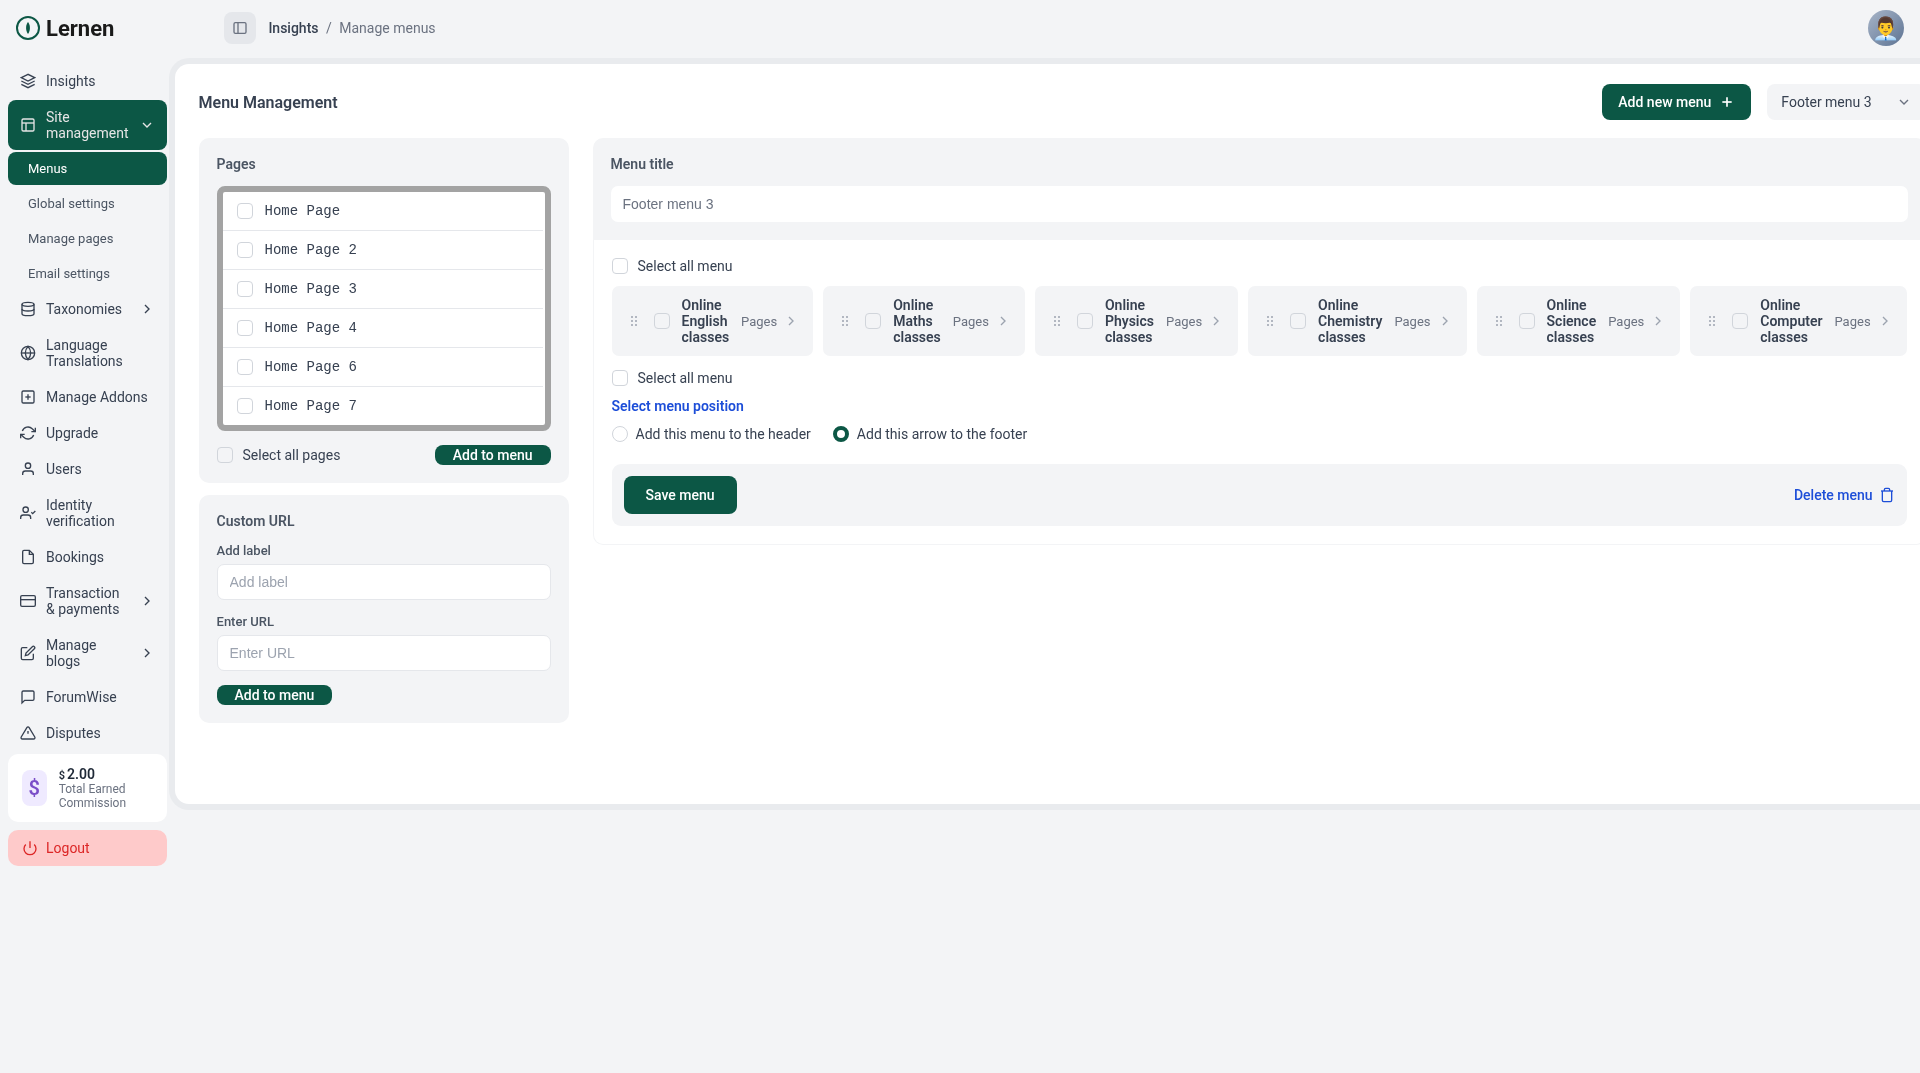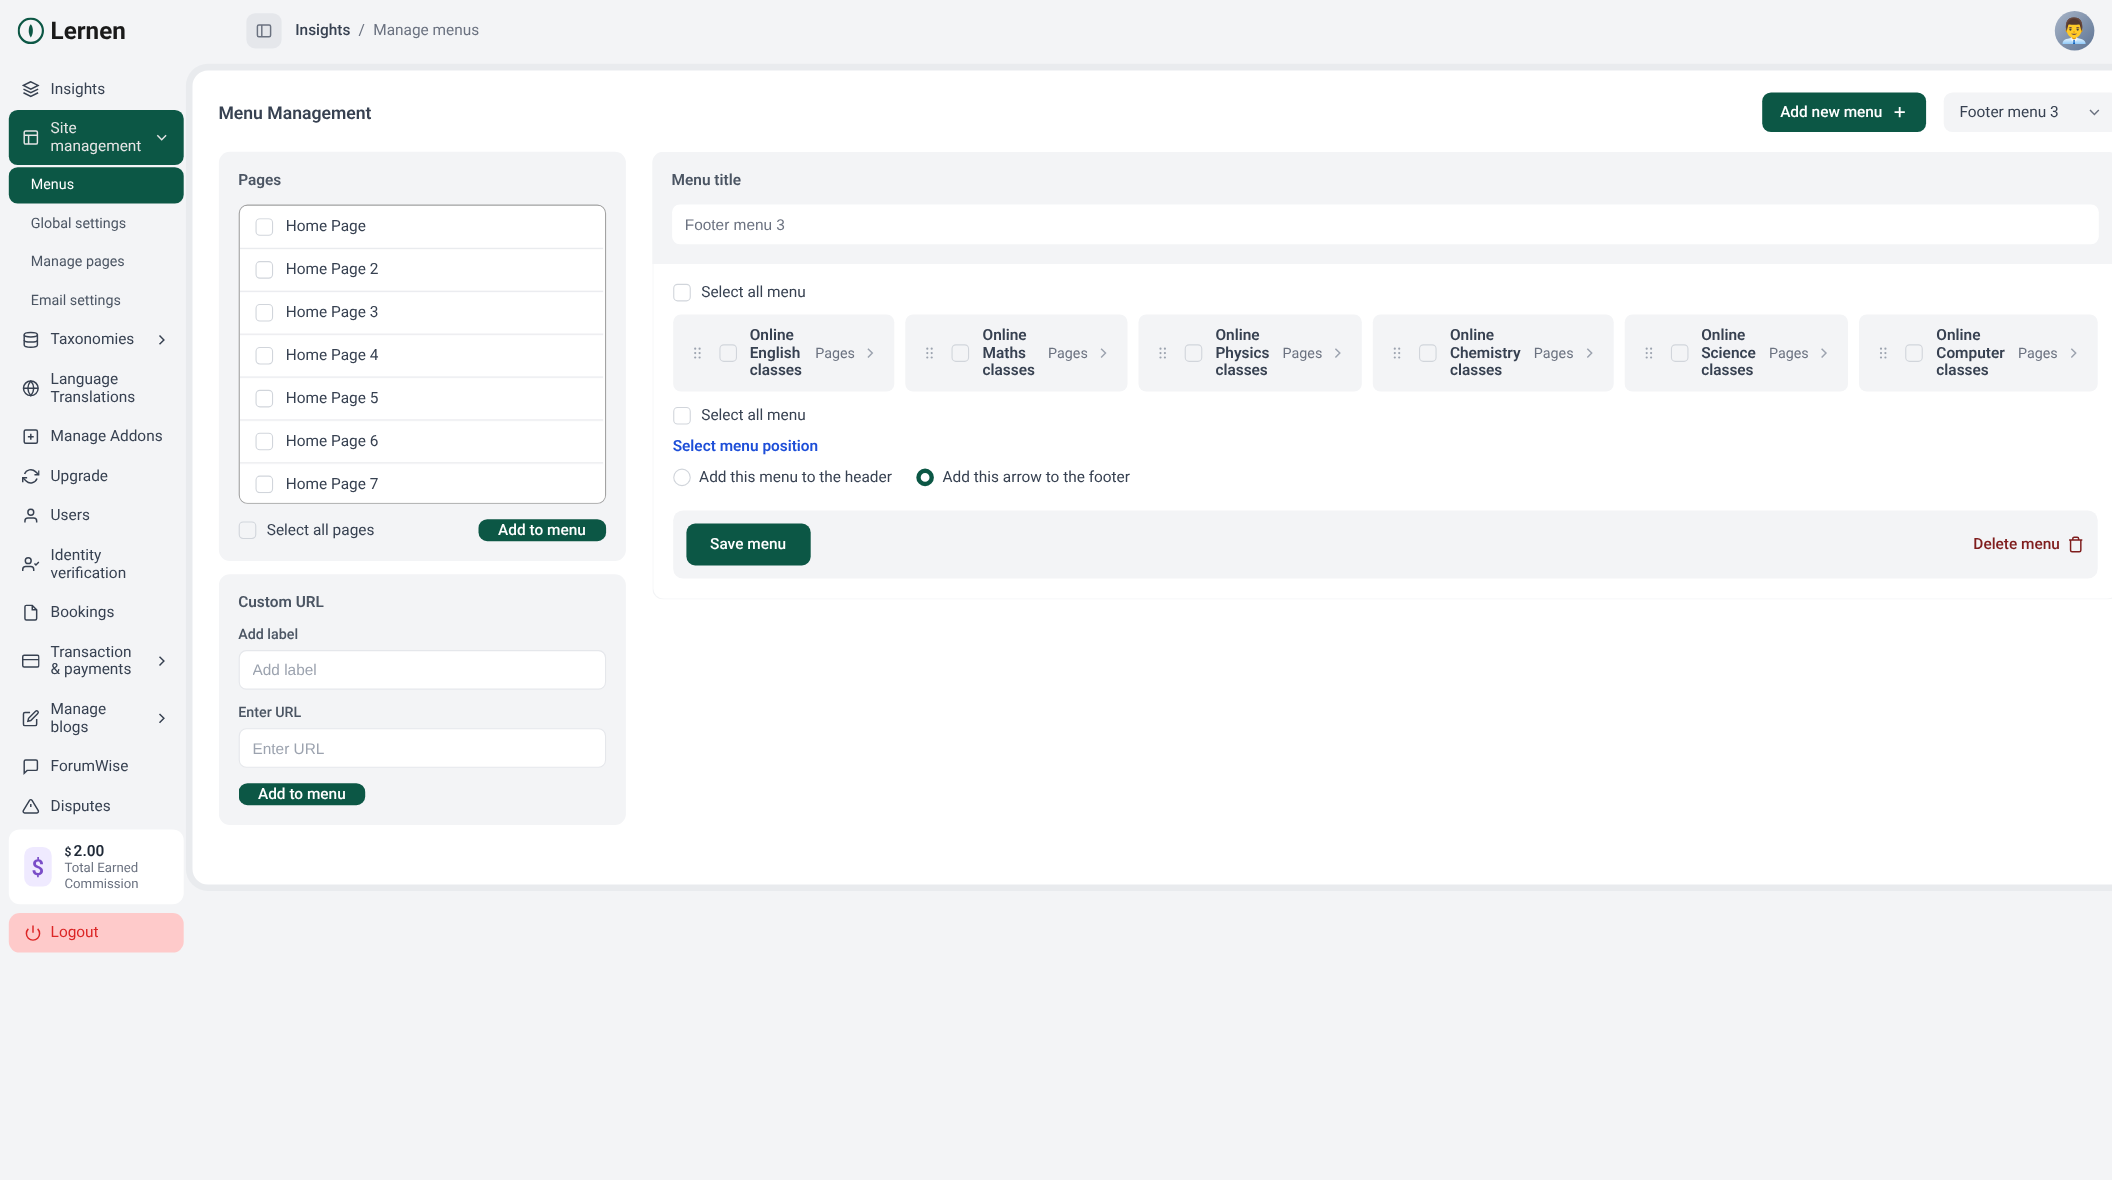--- a/index.html
+++ b/index.html
@@ -43,21 +43,21 @@
 .menu-select { margin-left: 16px; background: #f3f4f6; border-radius: 8px; padding: 10px 14px; display: flex; align-items: center; gap: 24px; font-size: 14px; color: #374151; cursor: pointer; min-width: 140px; justify-content: space-between; }
 
 .columns { display: flex; gap: 24px; align-items: flex-start; }
 .col-left { width: 370px; }
 .col-right { flex: 1; }
 
 .panel { background: #f3f4f6; border-radius: 10px; padding: 18px; }
 .panel + .panel { margin-top: 12px; }
 .panel-title { font-size: 14px; font-weight: 600; color: #4b5563; margin-bottom: 14px; }
 
-.pages-scroll { background: #fff; border-radius: 8px; max-height: 272px; overflow-y: auto; border: 1px solid #a3a3a3; padding-right: 2px; }
+.pages-scroll { background: #fff; border-radius: 8px; max-height: 272px; overflow-y: auto; border: 6px solid #a3a3a3; padding-right: 2px; font-family: Liberation Mono, monospace; }
 .pages-scroll::-webkit-scrollbar { width: 8px; }
 .pages-scroll::-webkit-scrollbar-thumb { background: #bec4cc; border-radius: 4px; }
 .pages-scroll::-webkit-scrollbar-track { background: #f1f3f5; border-radius: 4px; }
 .page-row { display: flex; align-items: center; padding: 11px 14px; border-bottom: 1px solid #e5e7eb; gap: 12px; font-size: 14px; color: #374151; }
 .page-row:last-child { border-bottom: none; }
 .checkbox { width: 16px; height: 16px; border: 1.5px solid #d1d5db; border-radius: 4px; flex-shrink: 0; cursor: pointer; }
 
 .pages-footer { display: flex; align-items: center; margin-top: 14px; }
 .select-all { display: flex; align-items: center; gap: 10px; font-size: 14px; color: #374151; }
 .add-to-menu-btn { margin-left: auto; background: #0c5745; color: #fff; padding: 2px 18px; border-radius: 8px; font-size: 14px; font-weight: 500; cursor: pointer; }
@@ -83,21 +83,21 @@
 
 .position-block { margin-top: 10px; }
 .position-title { font-size: 14px; font-weight: 600; color: #1d4ed8; margin-bottom: 12px; }
 .radios { display: flex; gap: 22px; align-items: center; }
 .radio { display: flex; align-items: center; gap: 8px; font-size: 14px; color: #374151; cursor: pointer; }
 .radio-circle { width: 16px; height: 16px; border: 1.5px solid #d1d5db; border-radius: 50%; display: flex; align-items: center; justify-content: center; }
 .radio-circle.checked { border: 4px solid #0c5745; }
 
 .actions { display: flex; align-items: center; margin-top: 22px; padding: 12px; background: #f3f4f6; border-radius: 9px;}
 .save-btn { background: #0c5745; color: #fff; padding: 11px 22px; border-radius: 8px; font-size: 14px; font-weight: 500; cursor: pointer; }
-.delete-link { margin-left: auto; color: #7f1d1d; font-size: 14px; font-weight: 500; display: flex; align-items: center; gap: 6px; cursor: pointer; }
+.delete-link { margin-left: auto; color: #1d4ed8; font-size: 14px; font-weight: 500; display: flex; align-items: center; gap: 6px; cursor: pointer; }
 </style>
 </head>
 <body>
 
 <div class="header">
   <div class="logo">
     <svg class="logo-icon" viewBox="0 0 24 24" fill="none">
       <circle cx="12" cy="12" r="11" stroke="#0c5745" stroke-width="2"></circle>
       <path d="M12 18 C 9 14, 10 8, 12 6 C 14 8, 15 14, 12 18 Z" fill="#0c5745"></path>
     </svg>
@@ -300,24 +300,20 @@
               <div class="page-row">
                   <div class="checkbox"></div>
                   <span>Home Page 3</span>
                 </div>
               <div class="page-row">
                   <div class="checkbox"></div>
                   <span>Home Page 4</span>
                 </div>
               <div class="page-row">
                   <div class="checkbox"></div>
-                  <span>Home Page 5</span>
-                </div>
-              <div class="page-row">
-                  <div class="checkbox"></div>
                   <span>Home Page 6</span>
                 </div>
               <div class="page-row">
                   <div class="checkbox"></div>
                   <span>Home Page 7</span>
                 </div>
             </div>
             <div class="pages-footer">
               <div class="select-all">
                 <div class="checkbox"></div>

